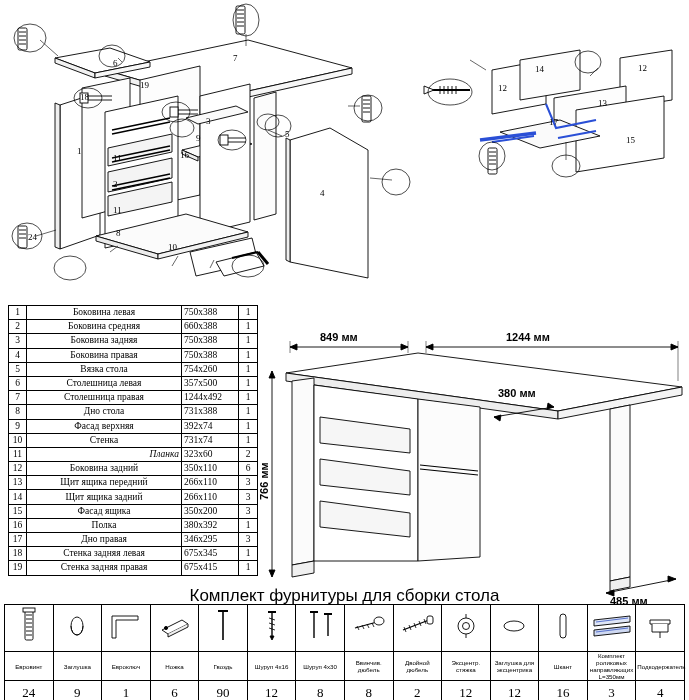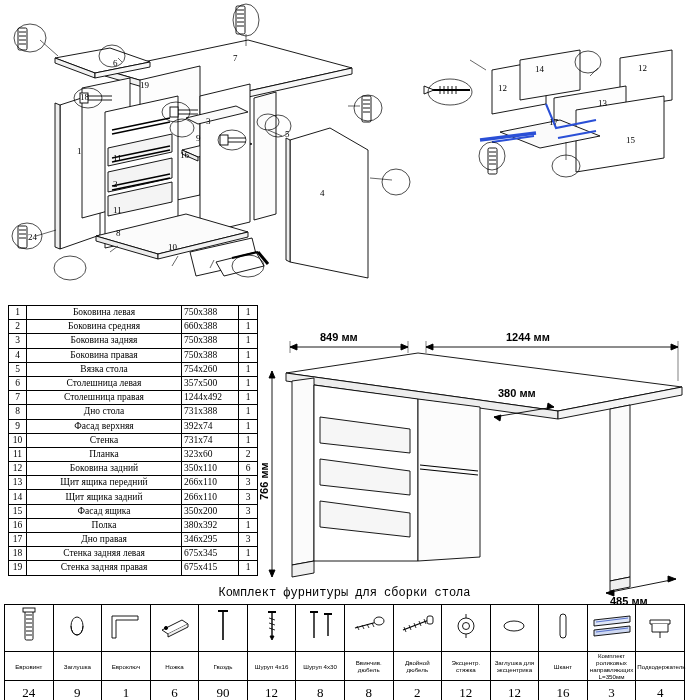--- a/index.html
+++ b/index.html
@@ -10,28 +10,28 @@
   .diagram{position:absolute;left:0;top:0;width:689px;height:295px;}
   .diagram svg{position:absolute;left:0;top:0;}
 
   
   .parts-table{position:absolute;left:8px;top:305px;width:250px;border-collapse:collapse;font-size:9.5px;}
   .parts-table td{border:1px solid #000;padding:0 2px;height:13.2px;line-height:13px;white-space:nowrap;}
   .parts-table td.num{width:13px;text-align:center;}
   .parts-table td.nm{width:150px;text-align:center;}
   .parts-table td.dim{width:52px;}
   .parts-table td.qty{width:14px;text-align:center;}
-  .parts-table td.nm-center{text-align:center;}
+  .parts-table td.nm-center{text-align:right;font-style:italic;}
 
   
   .desk{position:absolute;left:258px;top:300px;width:431px;height:280px;margin-top:25px;}
   .desk svg{position:absolute;left:0;top:0;}
 
   
-  .kit-title{position:absolute;left:0;top:586px;width:689px;text-align:center;font-size:12px;font-family:Liberation Mono, monospace;}
+  .kit-title{position:absolute;left:0;top:586px;width:689px;text-align:center;font-size:17px;font-family:Liberation Sans, sans-serif;}
   .kit{position:absolute;left:4px;top:604px;width:681px;border-collapse:collapse;table-layout:fixed;}
   .kit td{border:1px solid #000;text-align:center;vertical-align:middle;}
   .kit tr.icons td{height:44px;}
   .kit tr.labels td{height:23px;font-size:6.2px;line-height:7px;padding:0 1px;font-family:"Liberation Sans",sans-serif;}
   .kit tr.counts td{height:22px;font-size:13px;font-family:"Liberation Serif",serif;}
 </style>
 </head>
 <body>
 
 <div class="page">

